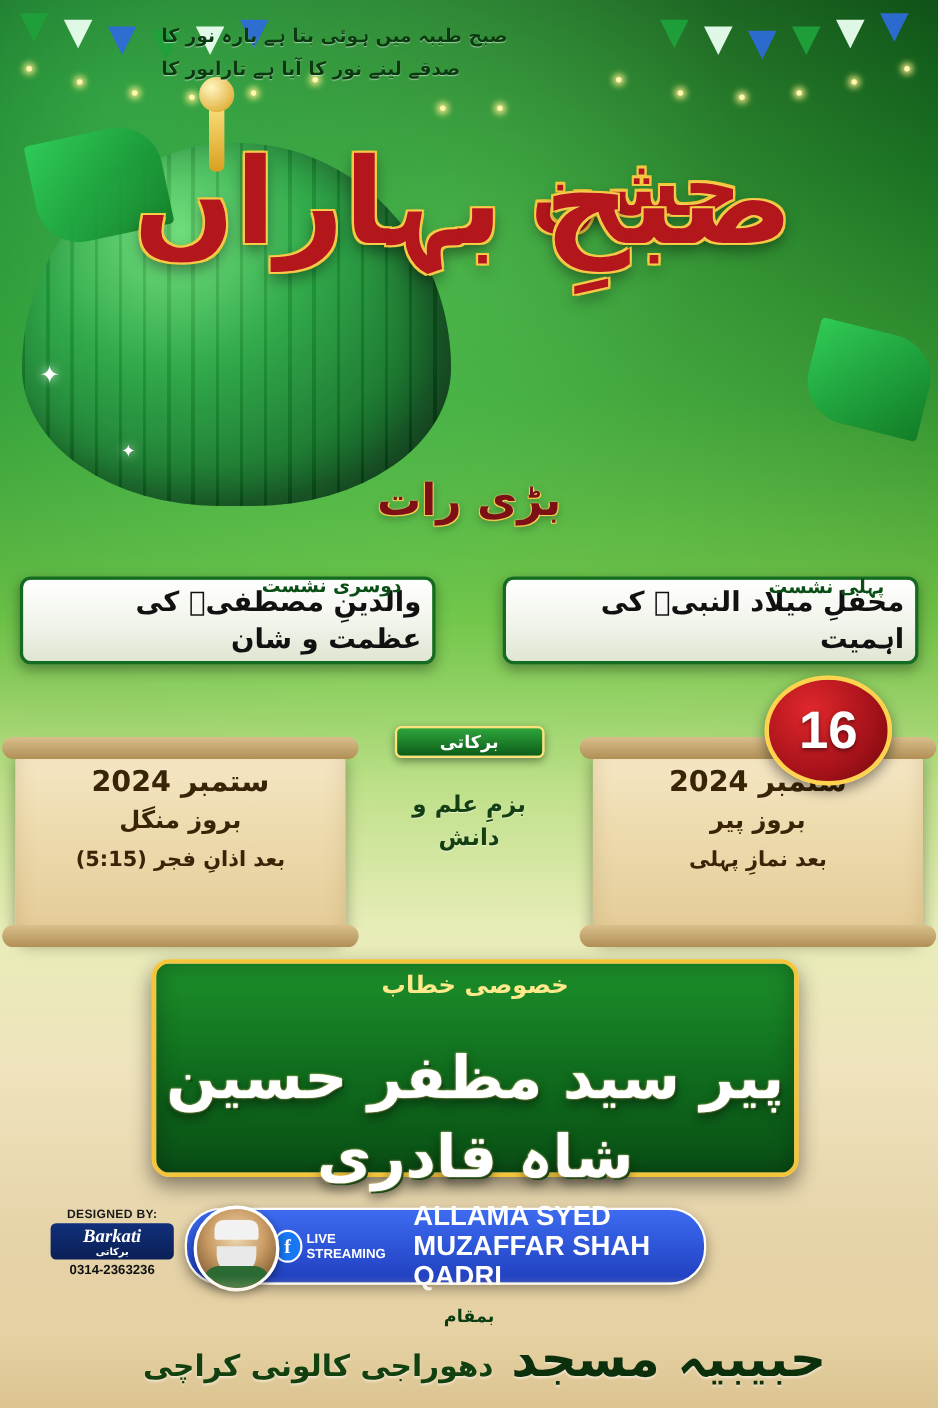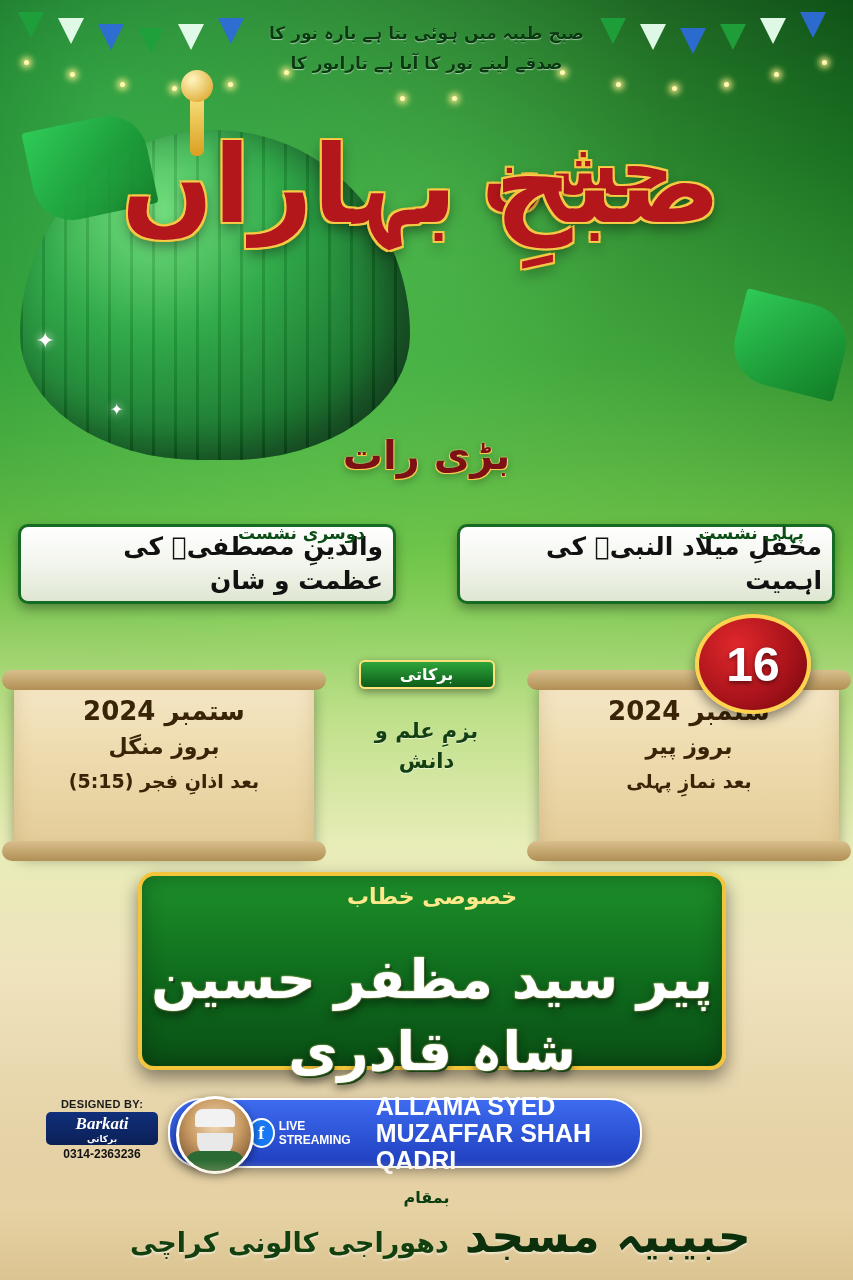--- a/index.html
+++ b/index.html
@@ -42,21 +42,21 @@
   .finial:before{content:"";position:absolute;left:-9px;top:-16px;width:32px;height:32px;border-radius:50%;
     background:radial-gradient(circle at 35% 30%,#fff6c0,#d89c16);}
   .star{position:absolute;color:#fff;font-size:22px;text-shadow:0 0 10px #fff;}
   
   .side-flag{position:absolute;background:linear-gradient(135deg,#2fd05a,#0d7a24);border-radius:4px 40px 4px 40px;opacity:.9;}
   
   .urdu{font-family:"DejaVu Sans", sans-serif;direction:rtl;unicode-bidi:bidi-override;}
   
   .couplet{
     position:absolute;top:18px;left:50%;transform:translateX(-50%);
-    width:560px;text-align:center;color:#0a3b10;
+    width:560px;text-align:left;color:#0a3b10;
     font-size:17px;line-height:30px;font-weight:bold;
     text-shadow:0 1px 1px rgba(255,255,255,.55);
   }
   
   .title-main{
     position:absolute;top:125px;left:0;width:721px;text-align:right;
     color:#b3161b;
     font-size:108px;line-height:120px;font-weight:bold;
     letter-spacing:-2px;
     text-shadow:

